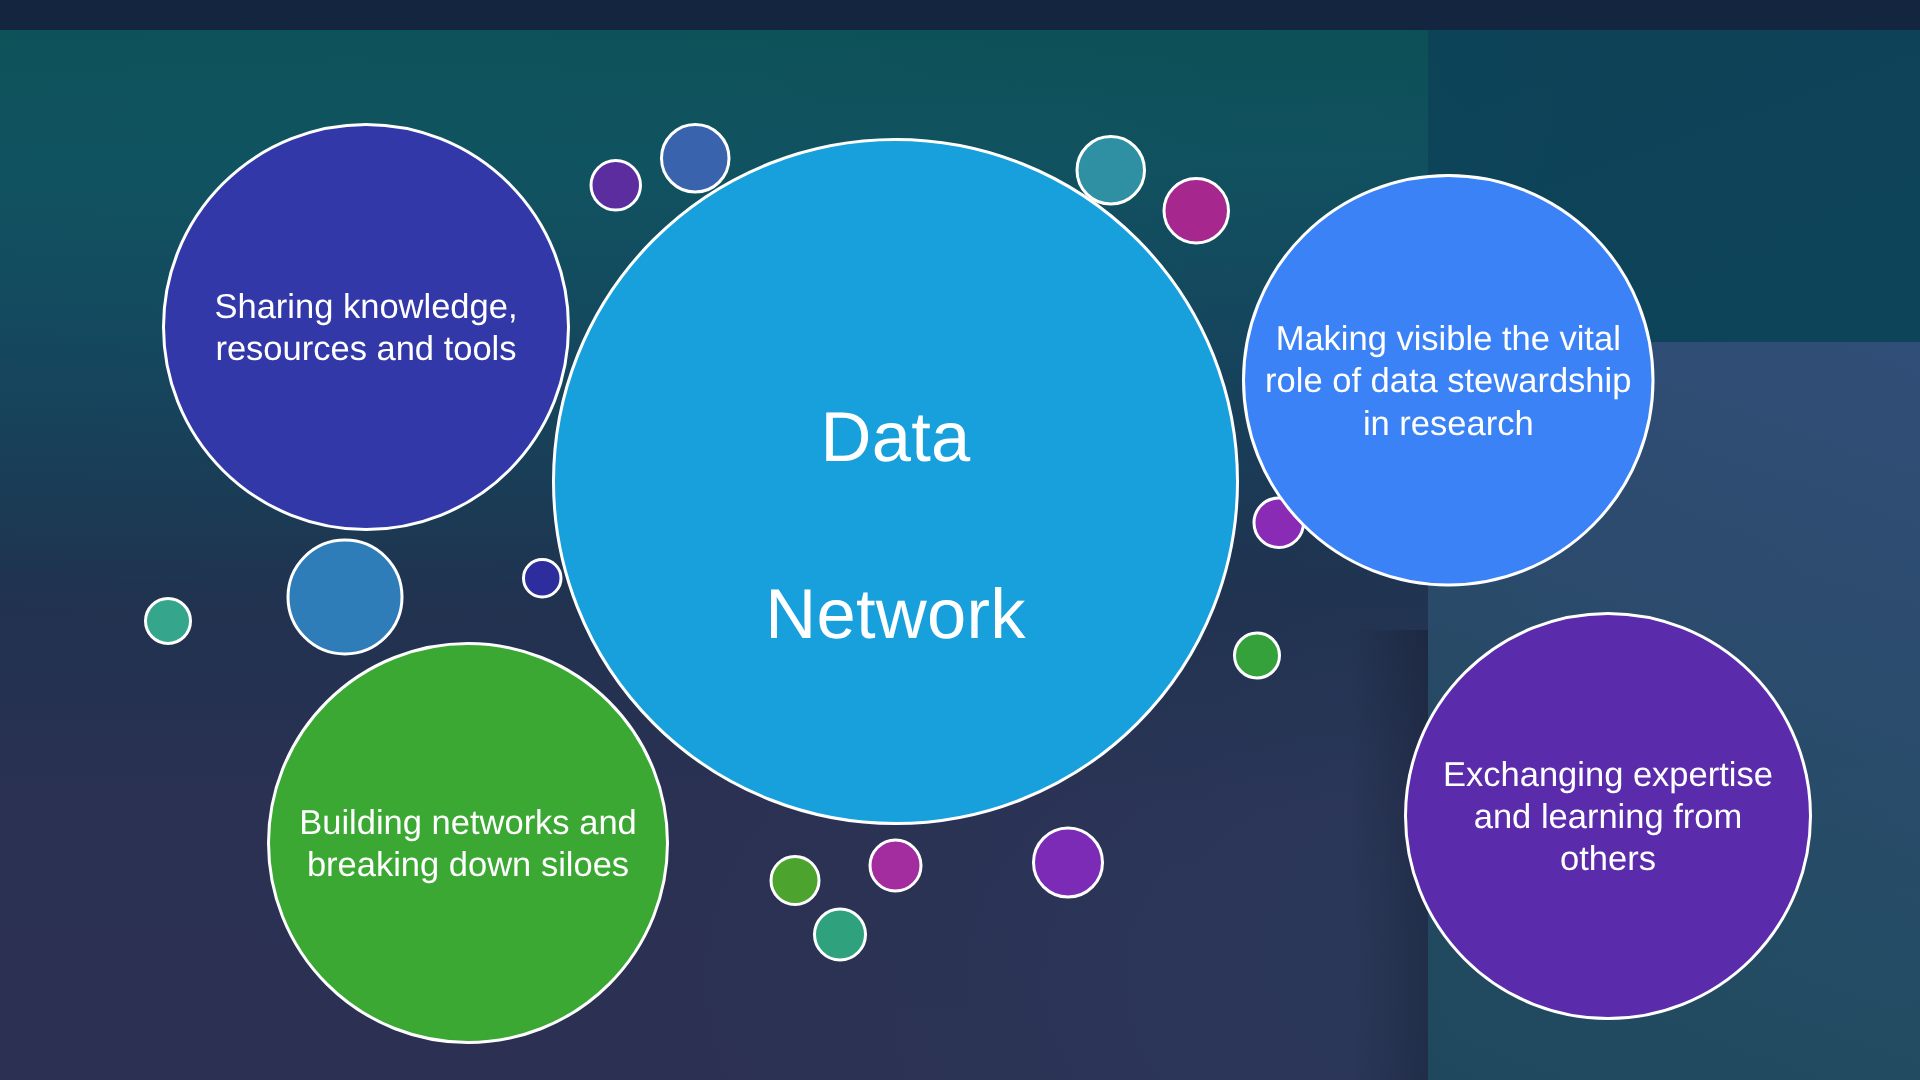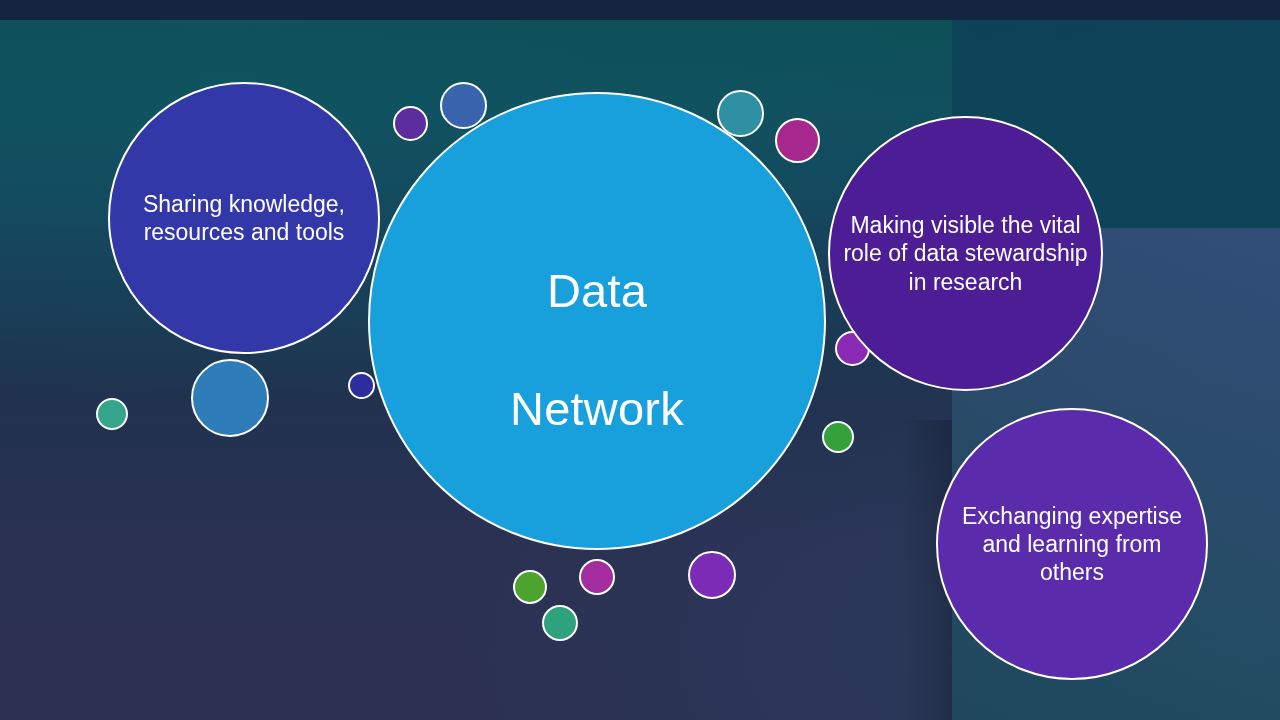--- a/index.html
+++ b/index.html
@@ -107,24 +107,27 @@
       <div class="dot" style="left: 513px; top: 550px; width: 34px; height: 34px; background: rgb(76, 163, 46);"></div>
       <div class="dot" style="left: 579px; top: 539px; width: 36px; height: 36px; background: rgb(163, 44, 158);"></div>
       <div class="dot" style="left: 688px; top: 531px; width: 48px; height: 48px; background: rgb(123, 43, 181);"></div>
       <div class="dot" style="left: 542px; top: 585px; width: 36px; height: 36px; background: rgb(47, 161, 125);"></div>
     </div>
 
   <div class="bubble" id="bubble-sharing" style="left: 108px; top: 62px; width: 272px; height: 272px; background: rgb(51, 56, 168); border-color: rgb(255, 255, 255);">
     <span class="txt">Sharing knowledge, resources and tools</span>
   </div>
 
-  <div class="bubble" id="bubble-making" style="left: 828px; top: 96px; width: 275px; height: 275px; background: #4c1d95; border-color: rgb(255, 255, 255);">
+  <div class="bubble" id="bubble-making" style="left: 828px; top: 96px; width: 275px; height: 275px; background: #3b82f6; border-color: rgb(255, 255, 255);">
     <span class="txt">Making visible the vital role of data stewardship in research</span>
   </div>
 
+  <div class="bubble" id="bubble-building" style="left: 178px; top: 408px; width: 268px; height: 268px; background: rgb(58, 168, 50); border-color: rgb(255, 255, 255);">
+    <span class="txt">Building networks and breaking down siloes</span>
+  </div>
 
   <div class="bubble" id="bubble-exchange" style="left: 936px; top: 388px; width: 272px; height: 272px; background: rgb(90, 44, 171); border-color: rgb(255, 255, 255); text-align: center;">
     <span class="txt">Exchanging expertise and learning from others</span>
   </div>
 
   <div class="bubble" id="bubble-center" style="left: 368px; top: 72px; width: 458px; height: 458px; background: rgb(23, 160, 220); border-color: rgb(255, 255, 255);">
     <span class="txt">
       <br>
       <span>Data</span><br>
       <br>

